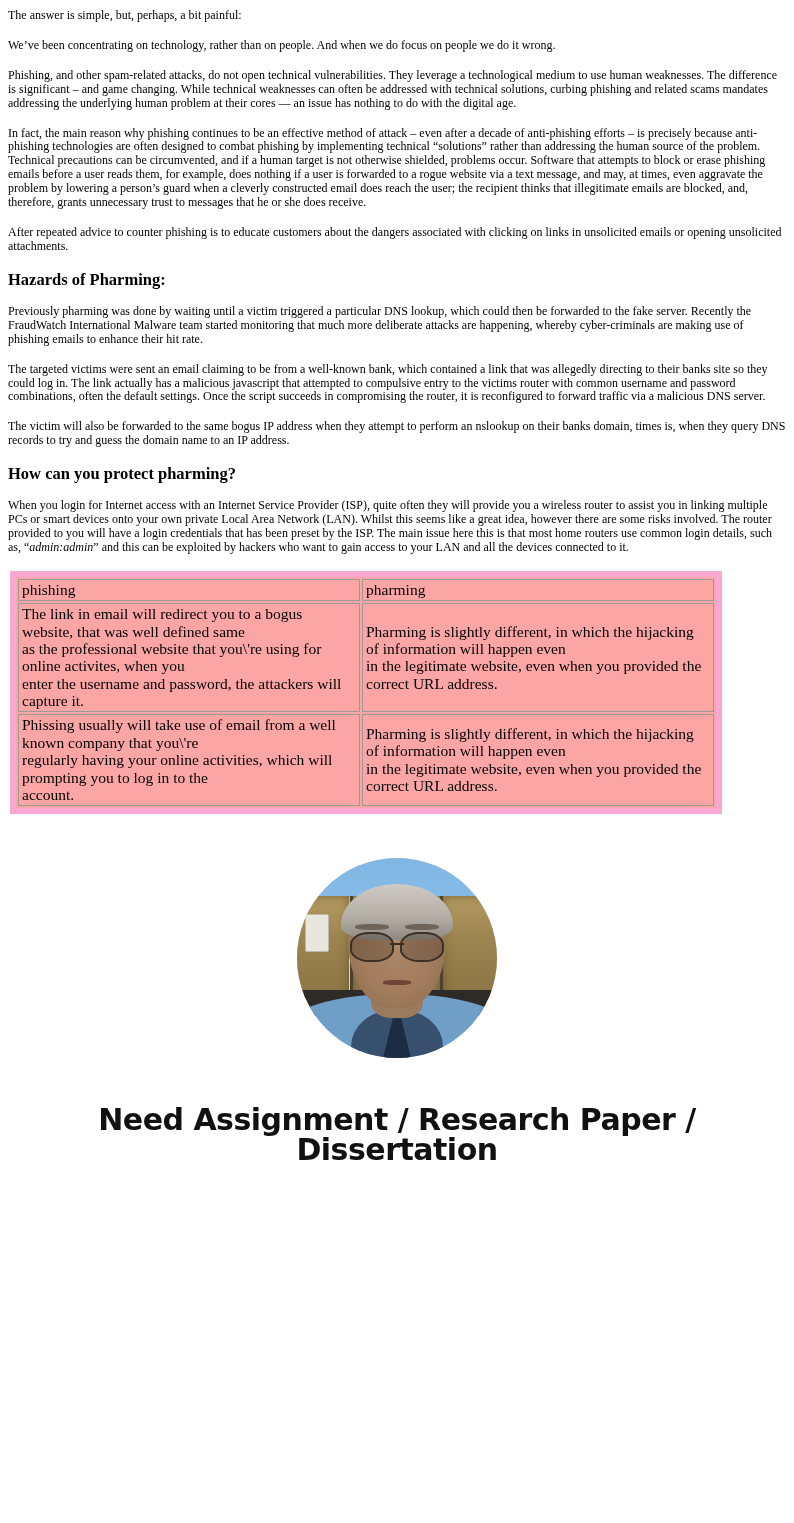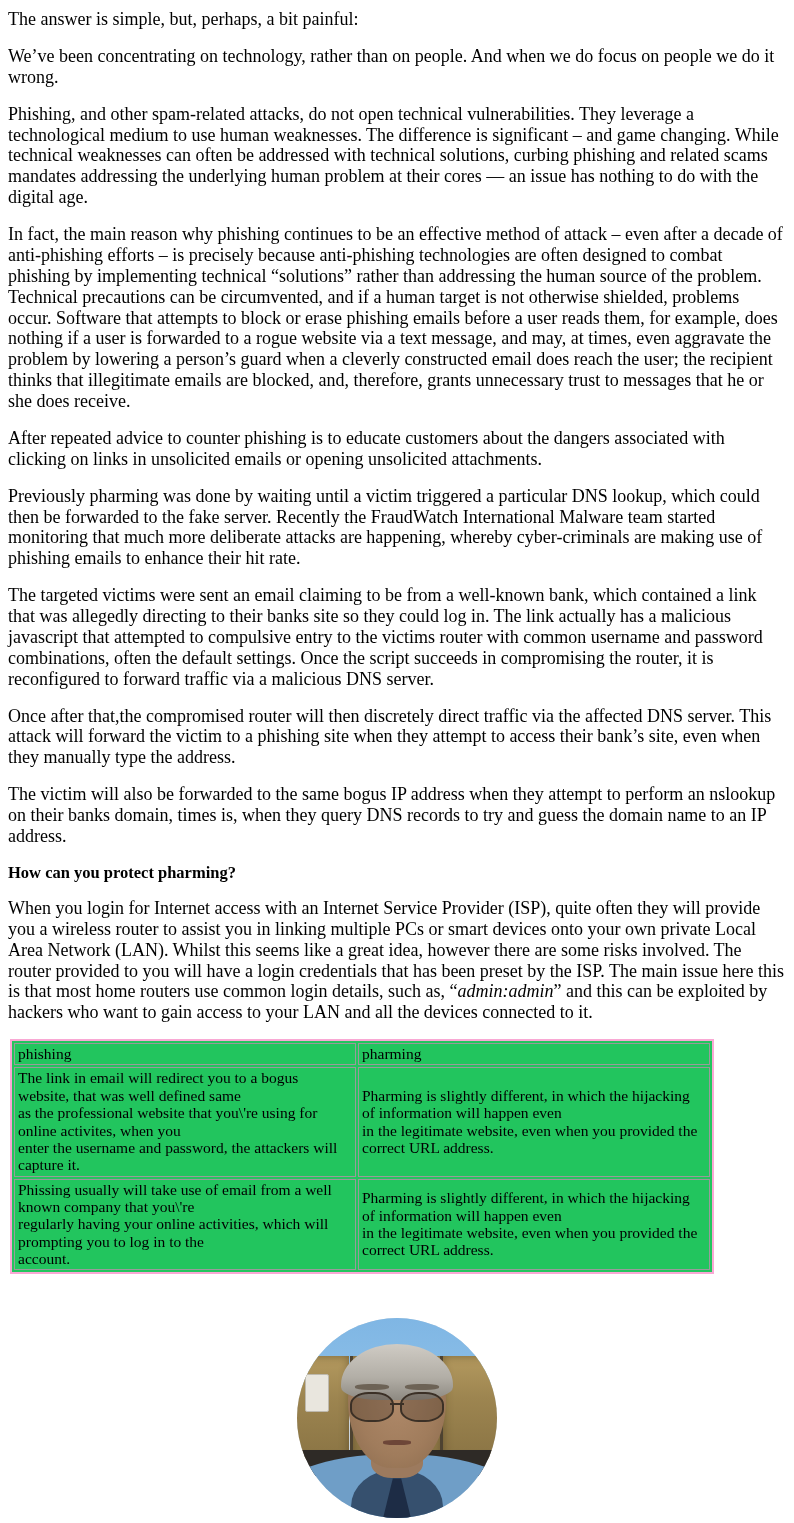--- a/index.html
+++ b/index.html
@@ -15,44 +15,44 @@
     -webkit-font-smoothing: none;
   }
   .page {
     width: 794px;
     box-sizing: border-box;
     padding: 0 8px;
     position: relative;
   }
   p.body-text {
     margin: 0 0 16px 0;
-    font-size: 18px;
+    font-size: 12px;
     line-height: 1.16;
     text-align: left;
   }
   p.body-text:first-child {
     margin-top: 9px;
   }
   h3.section-heading {
     margin: 0 0 16px 0;
     font-size: 16.5px;
     font-weight: bold;
     line-height: 1.16;
   }
   em.inline-em {
   }
 
   
   table.compare-table {
     border-collapse: separate;
     border-spacing: 2px;
-    border: 2px solid #f9a8d4;
+    border: 6px solid #f9a8d4;
     width: 688px;
     margin: 2px 0 0 2px;
-    background: #22c55e;
+    background: #fca5a5;
     table-layout: fixed;
   }
   table.compare-table td {
     border: 1px solid #9a9a9a;
     padding: 1px 3px 2px 3px;
     font-size: 15.5px;
     line-height: 1.12;
     vertical-align: top;
     font-family: "Liberation Serif", "DejaVu Serif", serif;
   }
@@ -248,24 +248,24 @@
 <body>
 
 <div class="page">
 
   <p class="body-text">The answer is simple, but, perhaps, a bit painful:</p>
   <p class="body-text">We’ve been concentrating on technology, rather than on people. And when we do focus on people we do it wrong.</p>
   <p class="body-text">Phishing, and other spam-related attacks, do not open technical vulnerabilities. They leverage a technological medium to use human weaknesses. The difference is significant – and game changing. While technical weaknesses can often be addressed with technical solutions, curbing phishing and related scams mandates addressing the underlying human problem at their cores — an issue has nothing to do with the digital age.</p>
   <p class="body-text">In fact, the main reason why phishing continues to be an effective method of attack – even after a decade of anti-phishing efforts – is precisely because anti-phishing technologies are often designed to combat phishing by implementing technical “solutions” rather than addressing the human source of the problem. Technical precautions can be circumvented, and if a human target is not otherwise shielded, problems occur. Software that attempts to block or erase phishing emails before a user reads them, for example, does nothing if a user is forwarded to a rogue website via a text message, and may, at times, even aggravate the problem by lowering a person’s guard when a cleverly constructed email does reach the user; the recipient thinks that illegitimate emails are blocked, and, therefore, grants unnecessary trust to messages that he or she does receive.</p>
   <p class="body-text">After repeated advice to counter phishing is to educate customers about the dangers associated with clicking on links in unsolicited emails or opening unsolicited attachments.</p>
 
+  <h3 class="section-heading">Hazards of Pharming:</h3>
 
   <p class="body-text">Previously pharming was done by waiting until a victim triggered a particular DNS lookup, which could then be forwarded to the fake server. Recently the FraudWatch International Malware team started monitoring that much more deliberate attacks are happening, whereby cyber-criminals are making use of phishing emails to enhance their hit rate.</p>
   <p class="body-text">The targeted victims were sent an email claiming to be from a well-known bank, which contained a link that was allegedly directing to their banks site so they could log in. The link actually has a malicious javascript that attempted to compulsive entry to the victims router with common username and password combinations, often the default settings. Once the script succeeds in compromising the router, it is reconfigured to forward traffic via a malicious DNS server.</p>
-  <p class="body-text">Once after that,the compromised router will then discretely direct traffic via the affected DNS server. This attack will forward the victim to a phishing site when they attempt to access their bank’s site, even when they manually type the address.</p>
   <p class="body-text">The victim will also be forwarded to the same bogus IP address when they attempt to perform an nslookup on their banks domain, times is, when they query DNS records to try and guess the domain name to an IP address.</p>
 
   <h3 class="section-heading">How can you protect pharming?</h3>
 
   <p class="body-text"><span>When you login for Internet access with an Internet Service Provider (ISP), quite often they will provide you a wireless router to assist you in linking multiple PCs or smart devices onto your own private Local Area Network (LAN). Whilst this seems like a great idea, however there are some risks involved. The router provided to you will have a login credentials that has been preset by the ISP. The main issue here this is that most home routers use common login details, such as, “</span><em class="inline-em">admin:admin</em><span>” and this can be exploited by hackers who want to gain access to your LAN and all the devices connected to it.</span></p>
 
 
   <table class="compare-table">
     <tbody>
       <tr class="header-row">

